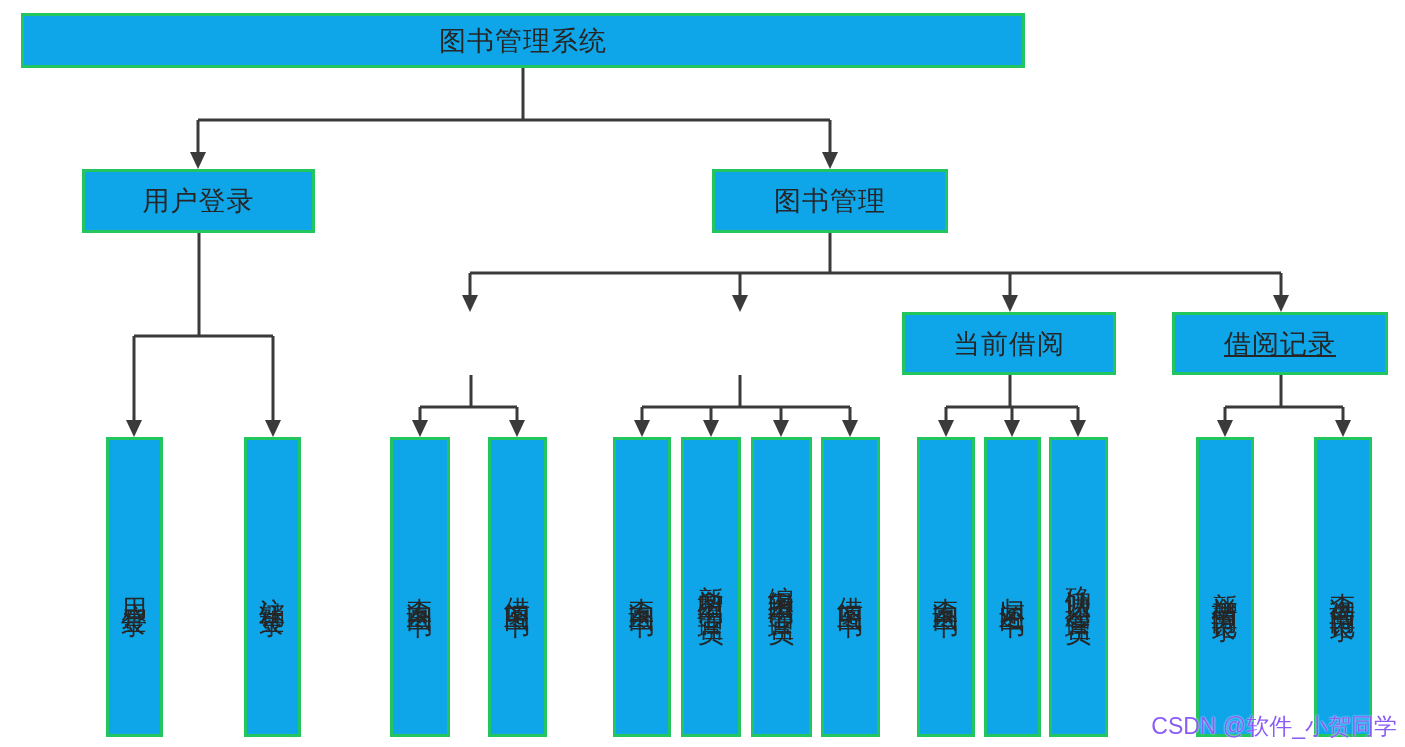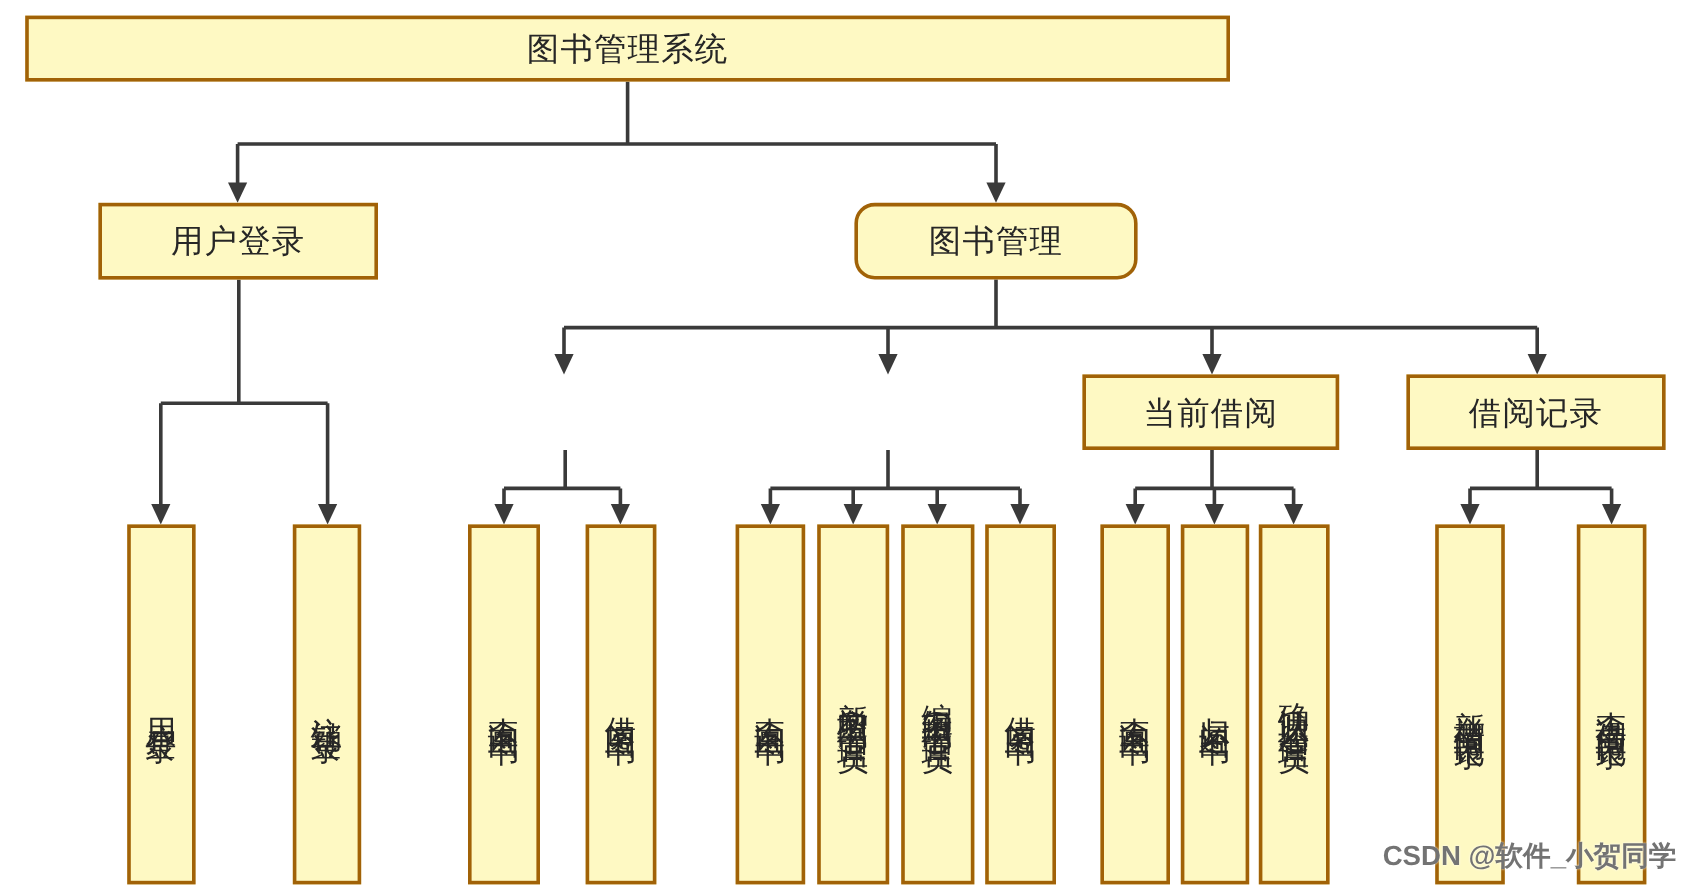--- a/index.html
+++ b/index.html
@@ -2,34 +2,34 @@
 <html><head>
 <meta charset="utf-8">
 <style>
   html,body{margin:0;padding:0;background:#ffffff;}
   #stage{
     position:relative;width:1405px;height:747px;background:#ffffff;
     overflow:hidden;font-family:"Liberation Sans","DejaVu Sans",sans-serif;
   }
   #wires{position:absolute;left:0;top:0;width:1405px;height:747px;z-index:0;pointer-events:none;}
   .box{
-    position:absolute;background:#fef9c3;border:3px solid #a16207;box-sizing:border-box;
+    position:absolute;background:#0ea5e9;border:3px solid #22c55e;box-sizing:border-box;
     display:flex;align-items:center;justify-content:center;color:#262626;z-index:1;
   }
   .hbox .lbl{font-size:27px;letter-spacing:1px;white-space:nowrap;}
   .l2{top:169px;height:64px;}
   .l3{top:312px;height:63px;}
   .vbox{top:437px;height:300px;}
   .vlbl{
     writing-mode:vertical-rl;text-orientation:mixed;
     font-size:26px;line-height:1;letter-spacing:5px;white-space:nowrap;
   }
   .watermark{
-    position:absolute;right:8px;bottom:18px;z-index:2;
-    font-size:23px;color:#737373;text-shadow:0 0 2px #ffffff;white-space:nowrap;font-weight:bold;
+    position:absolute;right:8px;bottom:5px;z-index:2;
+    font-size:23px;color:#8b5cf6;text-shadow:0 0 2px #ffffff;white-space:nowrap;
   }
 </style>
 </head>
 <body>
 
 <div id="stage">
 
   <svg id="wires" viewBox="0 0 1405 747" xmlns="http://www.w3.org/2000/svg">
     <g stroke="#3a3a3a" stroke-width="3" fill="none">
       <path d="M523,68 V120 M198,120 H830 M198,120 V153 M830,120 V153"></path>
@@ -63,28 +63,28 @@
     </g>
   </svg>
 
   <div class="box hbox" style="left:21px;top:13px;width:1004px;height:55px;">
     <span class="lbl">图书管理系统</span>
   </div>
 
   <div class="box hbox l2" style="left:82px;width:233px;">
     <span class="lbl">用户登录</span>
   </div>
-  <div class="box hbox l2" style="left:712px;width:236px;border-radius:17px;">
+  <div class="box hbox l2" style="left:712px;width:236px;">
     <span class="lbl">图书管理</span>
   </div>
 
   <div class="box hbox l3" style="left:902px;width:214px;">
     <span class="lbl">当前借阅</span>
   </div>
-  <div class="box hbox l3" style="left:1172px;width:216px;">
+  <div class="box hbox l3" style="left:1172px;width:216px;text-decoration:underline;">
     <span class="lbl">借阅记录</span>
   </div>
 
   <div class="box vbox" style="left:106px;width:57px;">
     <span class="vlbl">用户登录</span>
   </div>
   <div class="box vbox" style="left:244px;width:57px;">
     <span class="vlbl">注销登录</span>
   </div>
 

